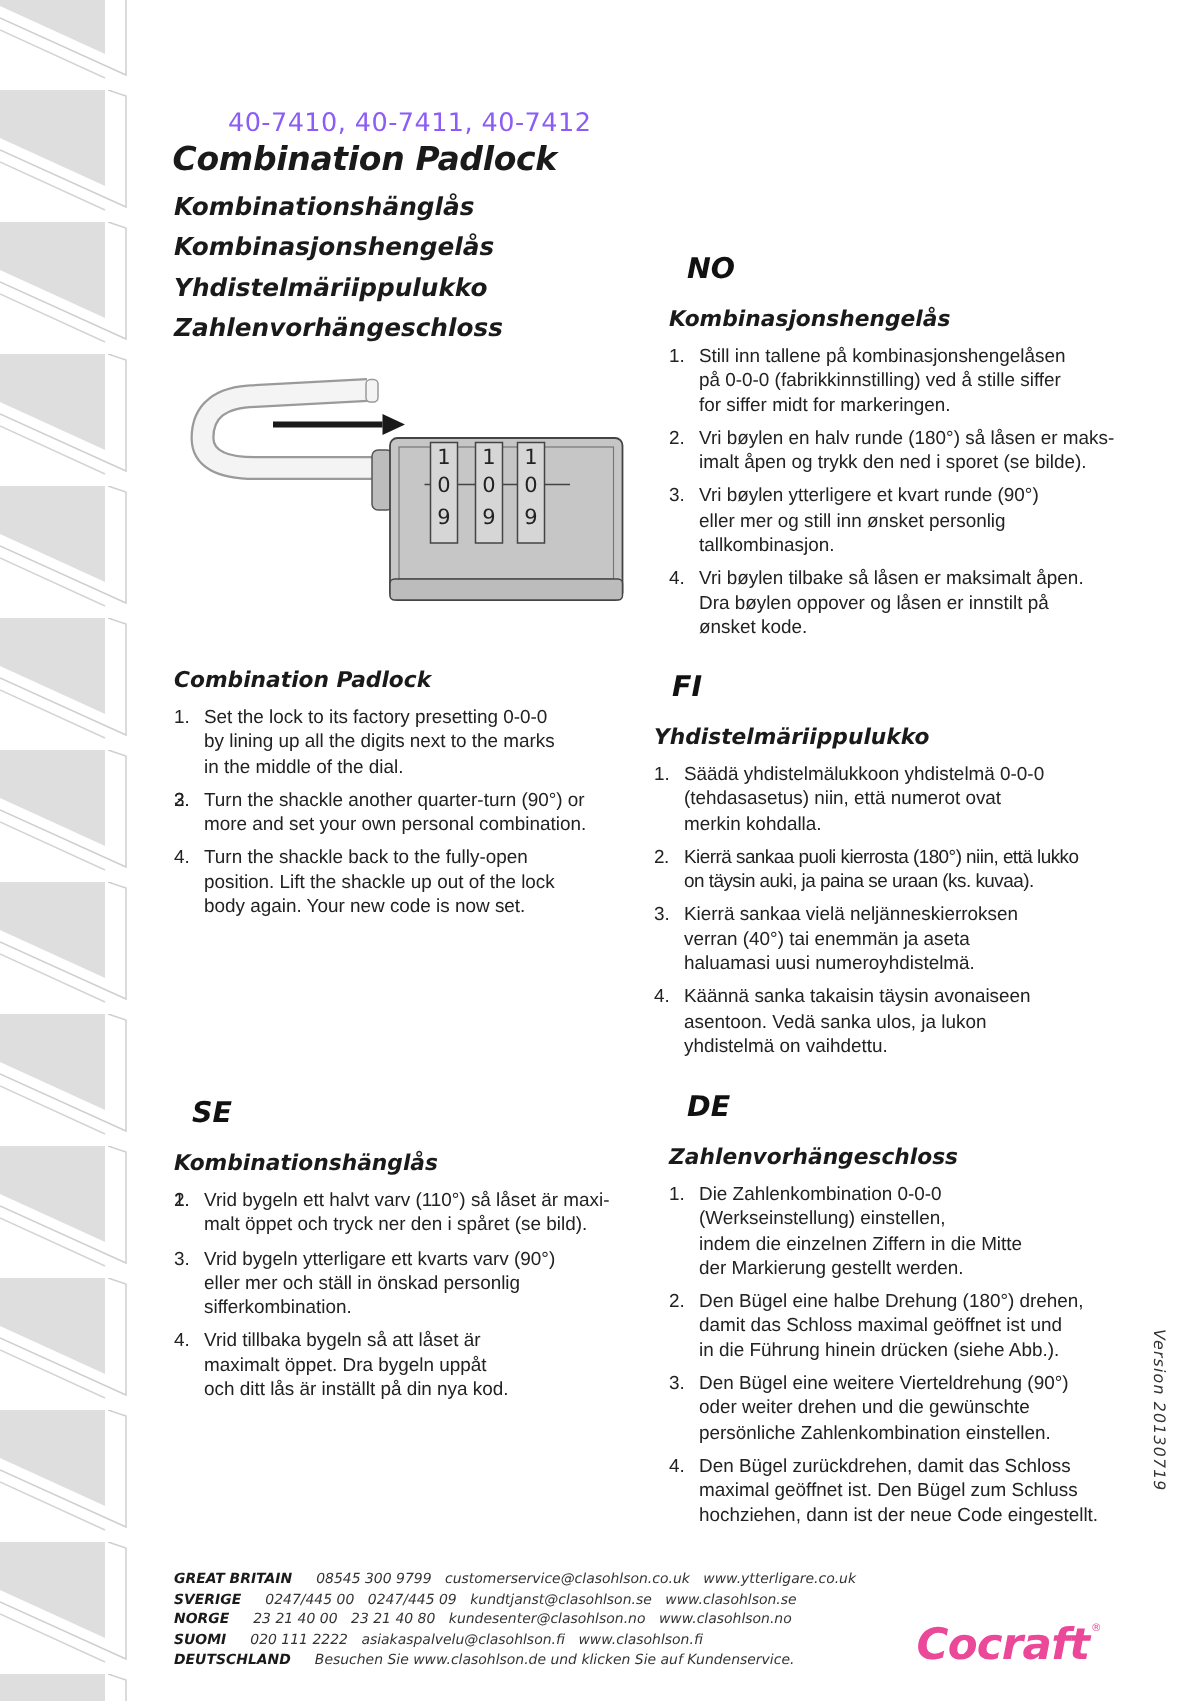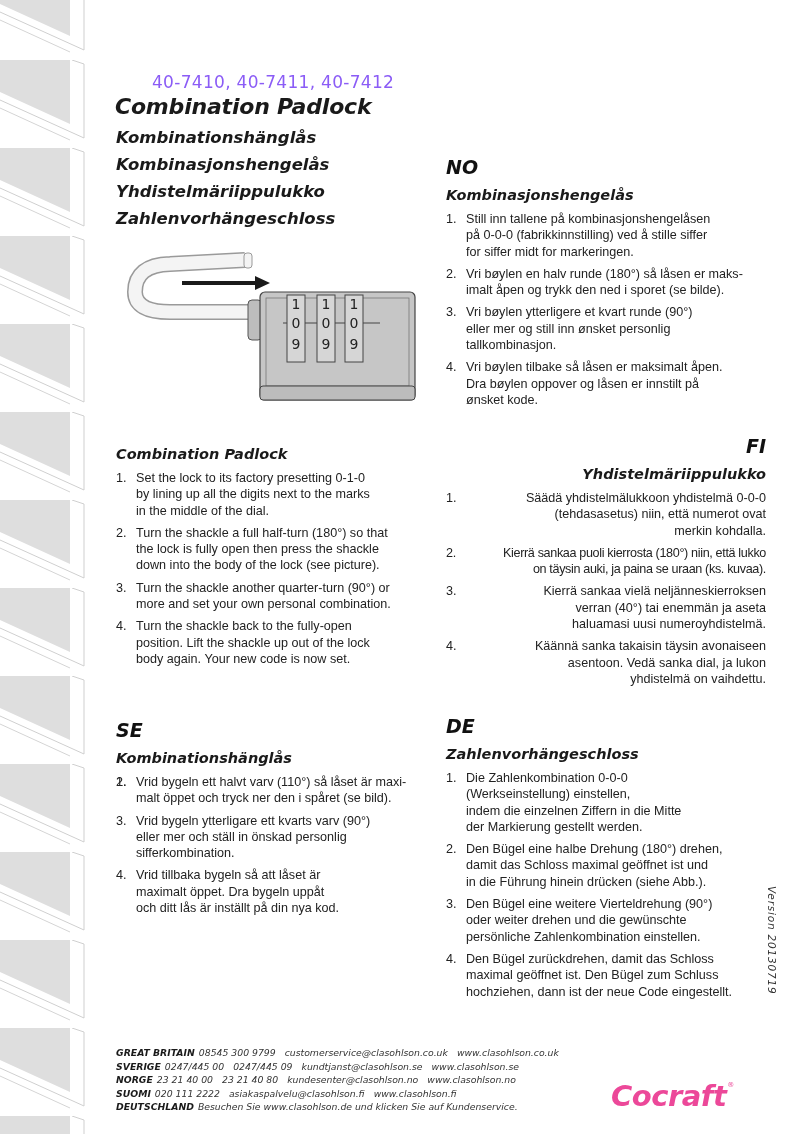--- a/index.html
+++ b/index.html
@@ -2,28 +2,28 @@
 <html><head>
 <meta charset="utf-8">
 <style>
   html, body { margin:0; padding:0; background:#ffffff; }
   body { width:802px; height:1134px; position:relative; overflow:hidden; font-family:"Liberation Sans", sans-serif; color:#1a1a1a; }
   .stripes { position:absolute; left:0; top:0; width:90px; height:1134px; }
   .hdr-models { position:absolute; left:116px; top:72px; font-family:"DejaVu Sans", sans-serif; font-size:17px; color:#8b5cf6; letter-spacing:0.3px;margin-left:36px; }
   .hdr-title { position:absolute; left:115px; top:94px; font-family:"DejaVu Sans", sans-serif; font-weight:bold; font-style:italic; font-size:22px; color:#1a1a1a; letter-spacing:-0.2px; }
   .hdr-sub { position:absolute; left:116px; font-family:"DejaVu Sans", sans-serif; font-weight:bold; font-style:italic; font-size:16.5px; color:#1a1a1a; }
   .section { position:absolute; width:320px; }
-  .sec-code { font-family:"DejaVu Sans", sans-serif; font-weight:bold; font-style:italic; font-size:19px; color:#111; margin:0; line-height:24px; }
+  .sec-code { font-family:"DejaVu Sans", sans-serif; font-weight:bold; font-style:italic; font-size:19px; color:#111; margin:12px; line-height:24px; }
   .sec-name { font-family:"DejaVu Sans", sans-serif; font-weight:bold; font-style:italic; font-size:14.5px; color:#1a1a1a; margin:6px 0 6px 0; line-height:20px; }
   ol.steps { margin:0; padding:0; list-style:none; }
   ol.steps li { position:relative; padding-left:20px; font-size:12.6px; line-height:16.3px; margin-bottom:6px; color:#222; white-space:pre-line; }
   ol.steps li .num { position:absolute; left:0; top:0; }
   .version { position:absolute; left:762px; top:886px; transform-origin:left top; transform:rotate(90deg) translate(0,-16px); font-family:"DejaVu Sans", sans-serif; font-style:italic; font-size:10.5px; color:#333; white-space:nowrap; letter-spacing:0.8px; }
   .footer { position:absolute; left:116px; top:1046px; font-family:"DejaVu Sans", sans-serif; font-style:italic; font-size:9.3px; color:#333; line-height:13.6px; }
-  .footer .row b { font-weight:bold; color:#1a1a1a; margin-right:4px; }
+  .footer .row b { font-weight:bold; color:#1a1a1a; margin-right:16px; }
   .footer .row span.item { margin-right:9px; }
   .logo { position:absolute; left:611px; top:1079px; font-family:"DejaVu Sans", sans-serif; font-weight:bold; font-style:italic; font-size:29px; color:#ec4899; letter-spacing:-0.5px; }
   .logo sup { font-size:7px; font-style:normal; font-weight:normal; vertical-align:top; position:relative; top:2px; left:1px; }
   .lock { position:absolute; left:115px; top:250px; }
 </style>
 </head>
 <body>
 
 <svg class="stripes" viewBox="0 0 90 1134" width="90" height="1134">
   <defs>
@@ -92,48 +92,46 @@
 tallkombinasjon.</span></li>
     <li><span class="num">4.</span><span>Vri bøylen tilbake så låsen er maksimalt åpen.
 Dra bøylen oppover og låsen er innstilt på
 ønsket kode.</span></li>
   </ol>
 </div>
 
 <div class="section" style="left:116px; top:438px;">
   <div class="sec-name">Combination Padlock</div>
   <ol class="steps">
-    <li><span class="num">1.</span><span>Set the lock to its factory presetting 0-1-0
+    <li><span class="num">1.</span><span>Set the lock to its factory presetting 0-0-0
 by lining up all the digits next to the marks
 in the middle of the dial.</span></li>
-    <li><span class="num">2.</span><span>Turn the shackle a full half-turn (180°) so that
-the lock is fully open then press the shackle
-down into the body of the lock (see picture).</span></li>
+    <li><span class="num">2.</span></li>
     <li><span class="num">3.</span><span>Turn the shackle another quarter-turn (90°) or
 more and set your own personal combination.</span></li>
     <li><span class="num">4.</span><span>Turn the shackle back to the fully-open
 position. Lift the shackle up out of the lock
 body again. Your new code is now set.</span></li>
   </ol>
 </div>
 
-<div class="section" style="left:446px; top:434px;text-align:right;">
+<div class="section" style="left:436px; top:434px;">
   <div class="sec-code">FI</div>
   <div class="sec-name">Yhdistelmäriippulukko</div>
   <ol class="steps">
     <li><span class="num">1.</span><span>Säädä yhdistelmälukkoon yhdistelmä 0-0-0
 (tehdasasetus) niin, että numerot ovat
 merkin kohdalla.</span></li>
     <li style="letter-spacing:-0.35px;"><span class="num">2.</span><span>Kierrä sankaa puoli kierrosta (180°) niin, että lukko
 on täysin auki, ja paina se uraan (ks. kuvaa).</span></li>
     <li><span class="num">3.</span><span>Kierrä sankaa vielä neljänneskierroksen
 verran (40°) tai enemmän  ja aseta
 haluamasi uusi numeroyhdistelmä.</span></li>
     <li><span class="num">4.</span><span>Käännä sanka takaisin täysin avonaiseen
-asentoon. Vedä sanka dial, ja lukon
+asentoon. Vedä sanka ulos, ja lukon
 yhdistelmä on vaihdettu.</span></li>
   </ol>
 </div>
 
 <div class="section" style="left:116px; top:718px;">
   <div class="sec-code">SE</div>
   <div class="sec-name">Kombinationshänglås</div>
   <ol class="steps">
     <li><span class="num">1.</span></li>
     <li><span class="num">2.</span><span>Vrid bygeln ett halvt varv (110°) så låset är maxi-
@@ -164,21 +162,21 @@
     <li><span class="num">4.</span><span>Den Bügel zurückdrehen, damit das Schloss
 maximal geöffnet ist. Den Bügel zum Schluss
 hochziehen, dann ist der neue Code eingestellt.</span></li>
   </ol>
 </div>
 
 <div class="version">Version  20130719</div>
 
 <div class="footer">
   <div class="row">
-    <b>GREAT BRITAIN</b><span class="item">08545 300 9799</span><span class="item">customerservice@clasohlson.co.uk</span><span class="item">www.clasohlson.co.uk</span>
+    <b>GREAT BRITAIN</b><span class="item">08545 300 9799</span><span class="item">customerservice@clasohlson.co.uk</span><span class="item">www.ytterligare.co.uk</span>
   </div>
   <div class="row">
     <b>SVERIGE</b><span class="item">0247/445 00</span><span class="item">0247/445 09</span><span class="item">kundtjanst@clasohlson.se</span><span class="item">www.clasohlson.se</span>
   </div>
   <div class="row">
     <b>NORGE</b><span class="item">23 21 40 00</span><span class="item">23 21 40 80</span><span class="item">kundesenter@clasohlson.no</span><span class="item">www.clasohlson.no</span>
   </div>
   <div class="row">
     <b>SUOMI</b><span class="item">020 111 2222</span><span class="item">asiakaspalvelu@clasohlson.fi</span><span class="item">www.clasohlson.fi</span>
   </div>

